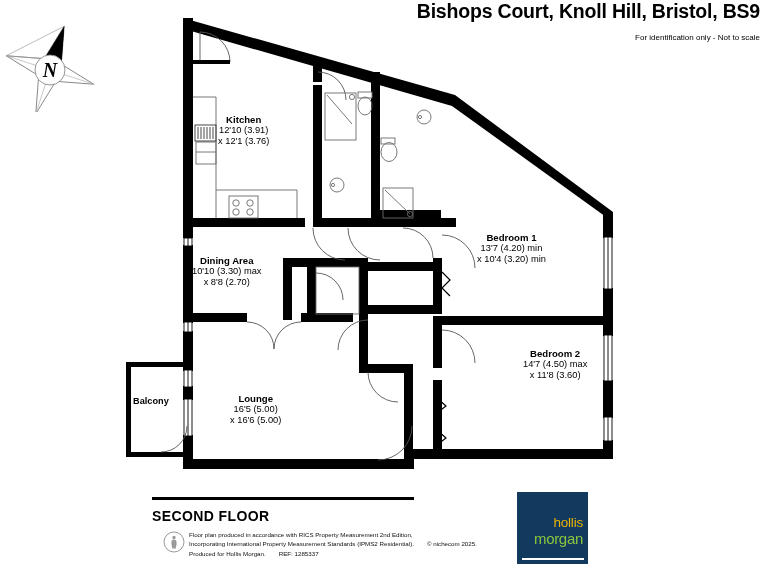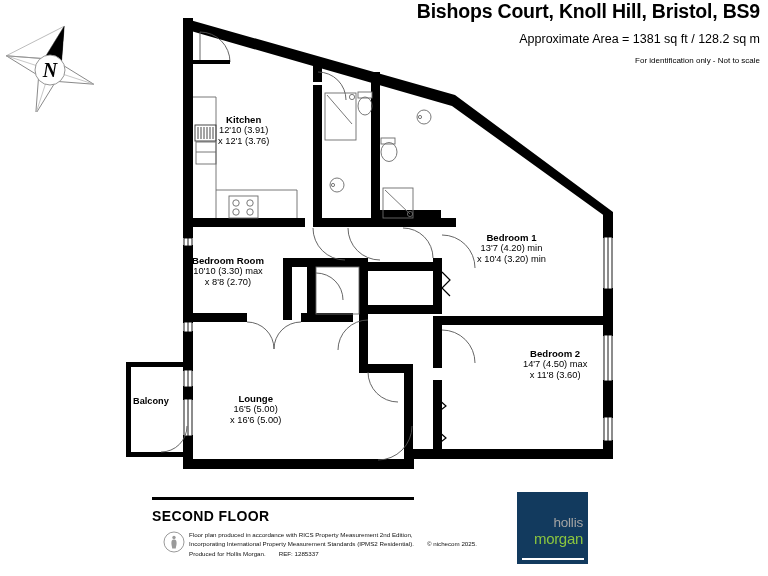--- a/index.html
+++ b/index.html
@@ -134,21 +134,21 @@
     position: absolute;
     left: 0;
     right: 0;
     top: 24px;
     text-align: right;
     padding-right: 5px;
     line-height: 1.0;
   }
   .logo-hollis {
     display: block;
-    color: #a3a3a3;
+    color: #eab308;
     font-size: 13.5px;
     letter-spacing: -0.2px;
   }
   .logo-morgan {
     display: block;
     color: #8cc63e;
     font-size: 15px;
     letter-spacing: -0.3px;
     margin-top: 1px;
   }
@@ -178,21 +178,20 @@
         <path d="M0,-46 L9,-9 L-9,-9 Z" fill="#000"></path>
         <path d="M0,-46 L9,-9 L0,4 Z" fill="#000"></path>
       </g>
       <circle cx="46" cy="58" r="15" fill="#ffffff" stroke="#8a8a8a" stroke-width="0.9"></circle>
       <text x="46" y="65" text-anchor="middle" font-family="'Liberation Serif', serif" font-size="20" font-weight="bold" font-style="italic" fill="#000">N</text>
     </svg>
   </div>
 
   <div class="header">
     <div class="title">Bishops Court, Knoll Hill, Bristol, BS9</div>
-    <div class="subtitle">Approximate Area = 1381 sq ft / 128.2 sq m</div>
     <div class="subnote">For identification only - Not to scale</div>
   </div>
 
   <div class="plan-wrap">
     <svg viewBox="0 0 768 576" width="768" height="576" aria-hidden="true">
 
       <g fill="#000000">
 
         <path d="M183,18 L455,95 L613,212 L613,222 L452,106 L191,31 Z"></path>
 
@@ -374,21 +373,21 @@
     </svg>
   </div>
 
   <div class="room-label" style="left:218px; top:114px;">
     <span class="rl-name">Kitchen</span>
     <span class="rl-dim">12'10 (3.91)</span>
     <span class="rl-dim">x 12'1 (3.76)</span>
   </div>
 
   <div class="room-label" style="left:192px; top:255px;">
-    <span class="rl-name">Bedroom Room</span>
+    <span class="rl-name">Dining Area</span>
     <span class="rl-dim">10'10 (3.30) max</span>
     <span class="rl-dim">x 8'8 (2.70)</span>
   </div>
 
   <div class="room-label" style="left:230px; top:393px;">
     <span class="rl-name">Lounge</span>
     <span class="rl-dim">16'5 (5.00)</span>
     <span class="rl-dim">x 16'6 (5.00)</span>
   </div>
 

